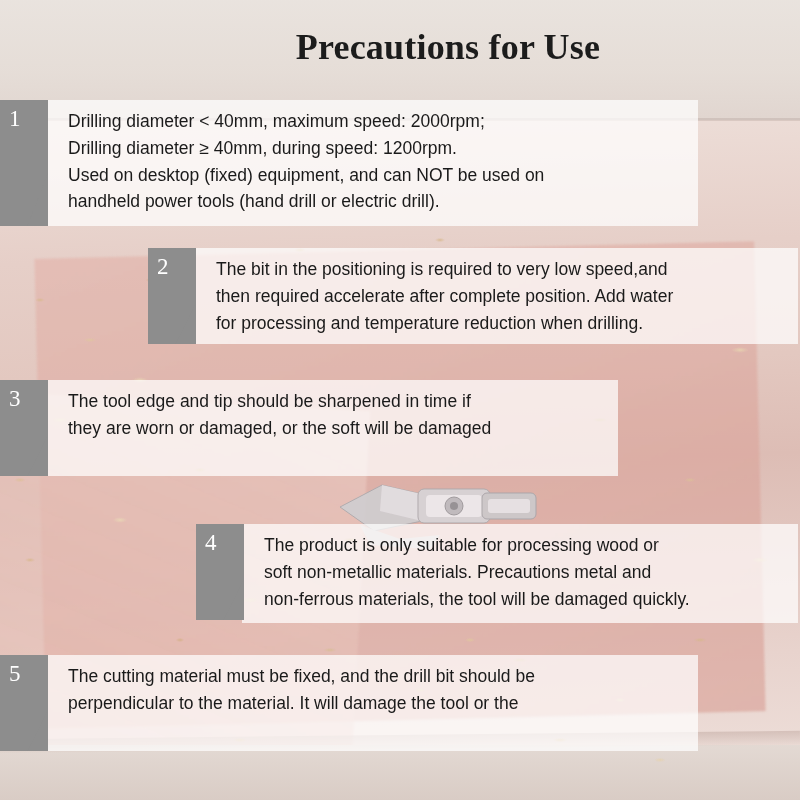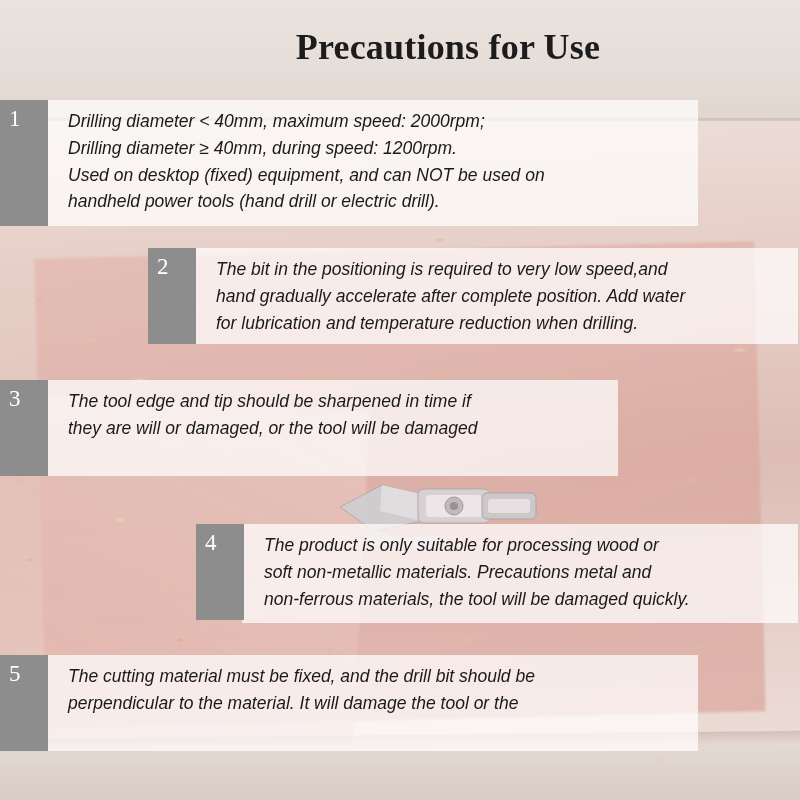--- a/index.html
+++ b/index.html
@@ -169,21 +169,20 @@
     z-index: 1;
   }
   .text-panel {
     background: rgba(255,255,255,.72);
     padding: 8px 14px 10px 22px;
     box-sizing: border-box;
     font-size: 17.5px;
     line-height: 1.53;
     color: #1a1a1a;
     margin-left: -2px;
-    font-style: italic;
   }
   .text-panel p {
     margin: 0;
     white-space: nowrap;
   }
 
   
   #item-1 { left: 0px;   top: 100px; width: 700px; }
   #item-1 .num-tag { height: 126px; }
   #item-1 .text-panel { width: 652px; height: 126px; }
@@ -247,33 +246,33 @@
     </div>
   </div>
 
   <div class="item" id="item-2">
     <div class="num-tag">
       <div class="tag-shape"></div>
       <span class="tag-num">2</span>
     </div>
     <div class="text-panel">
       <p>The bit in the positioning is required to very low speed,and</p>
-      <p>hand gradually accelerate after complete position. Add water</p>
-      <p>for lubrication and temperature reduction when drilling.</p>
+      <p>then required accelerate after complete position. Add water</p>
+      <p>for processing and temperature reduction when drilling.</p>
     </div>
   </div>
 
   <div class="item" id="item-3">
     <div class="num-tag">
       <div class="tag-shape"></div>
       <span class="tag-num">3</span>
     </div>
     <div class="text-panel">
       <p>The tool edge and tip should be sharpened in time if</p>
-      <p>they are will or damaged, or the tool will be damaged</p>
+      <p>they are worn or damaged, or the soft will be damaged</p>
     </div>
   </div>
 
   <div class="item" id="item-4">
     <div class="num-tag">
       <div class="tag-shape"></div>
       <span class="tag-num">4</span>
     </div>
     <div class="text-panel">
       <p>The product is only suitable for processing wood or</p>

